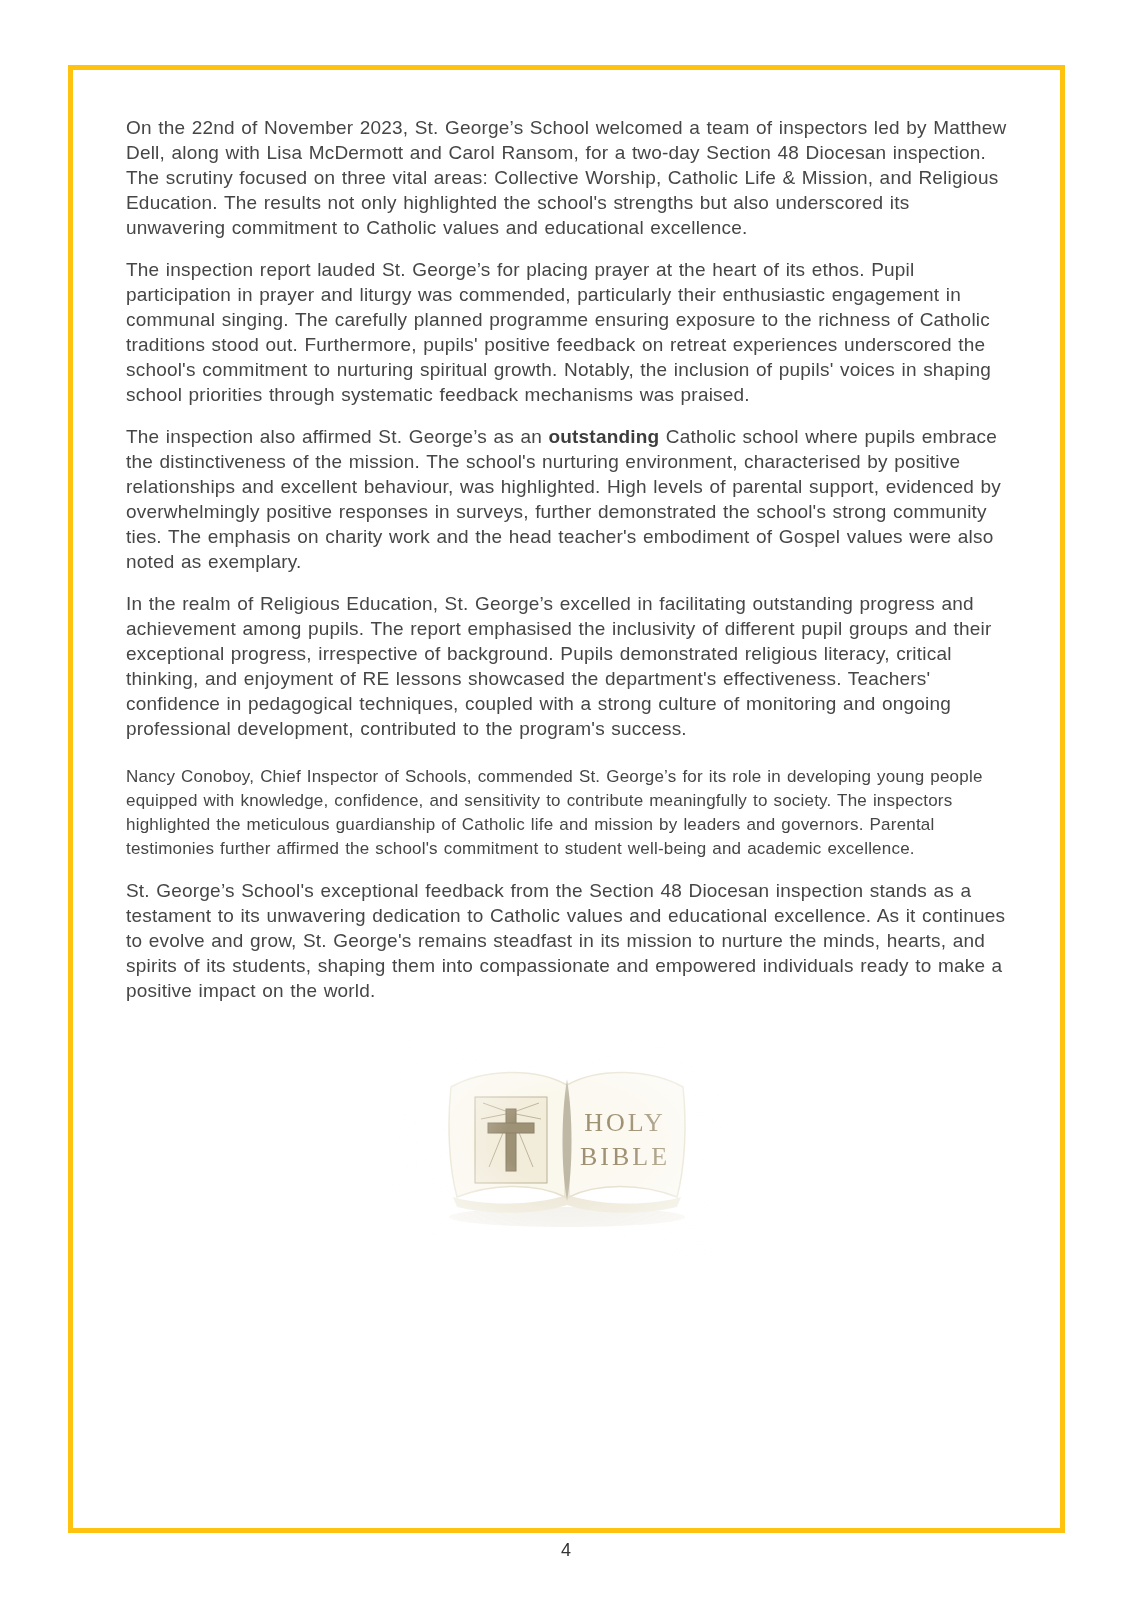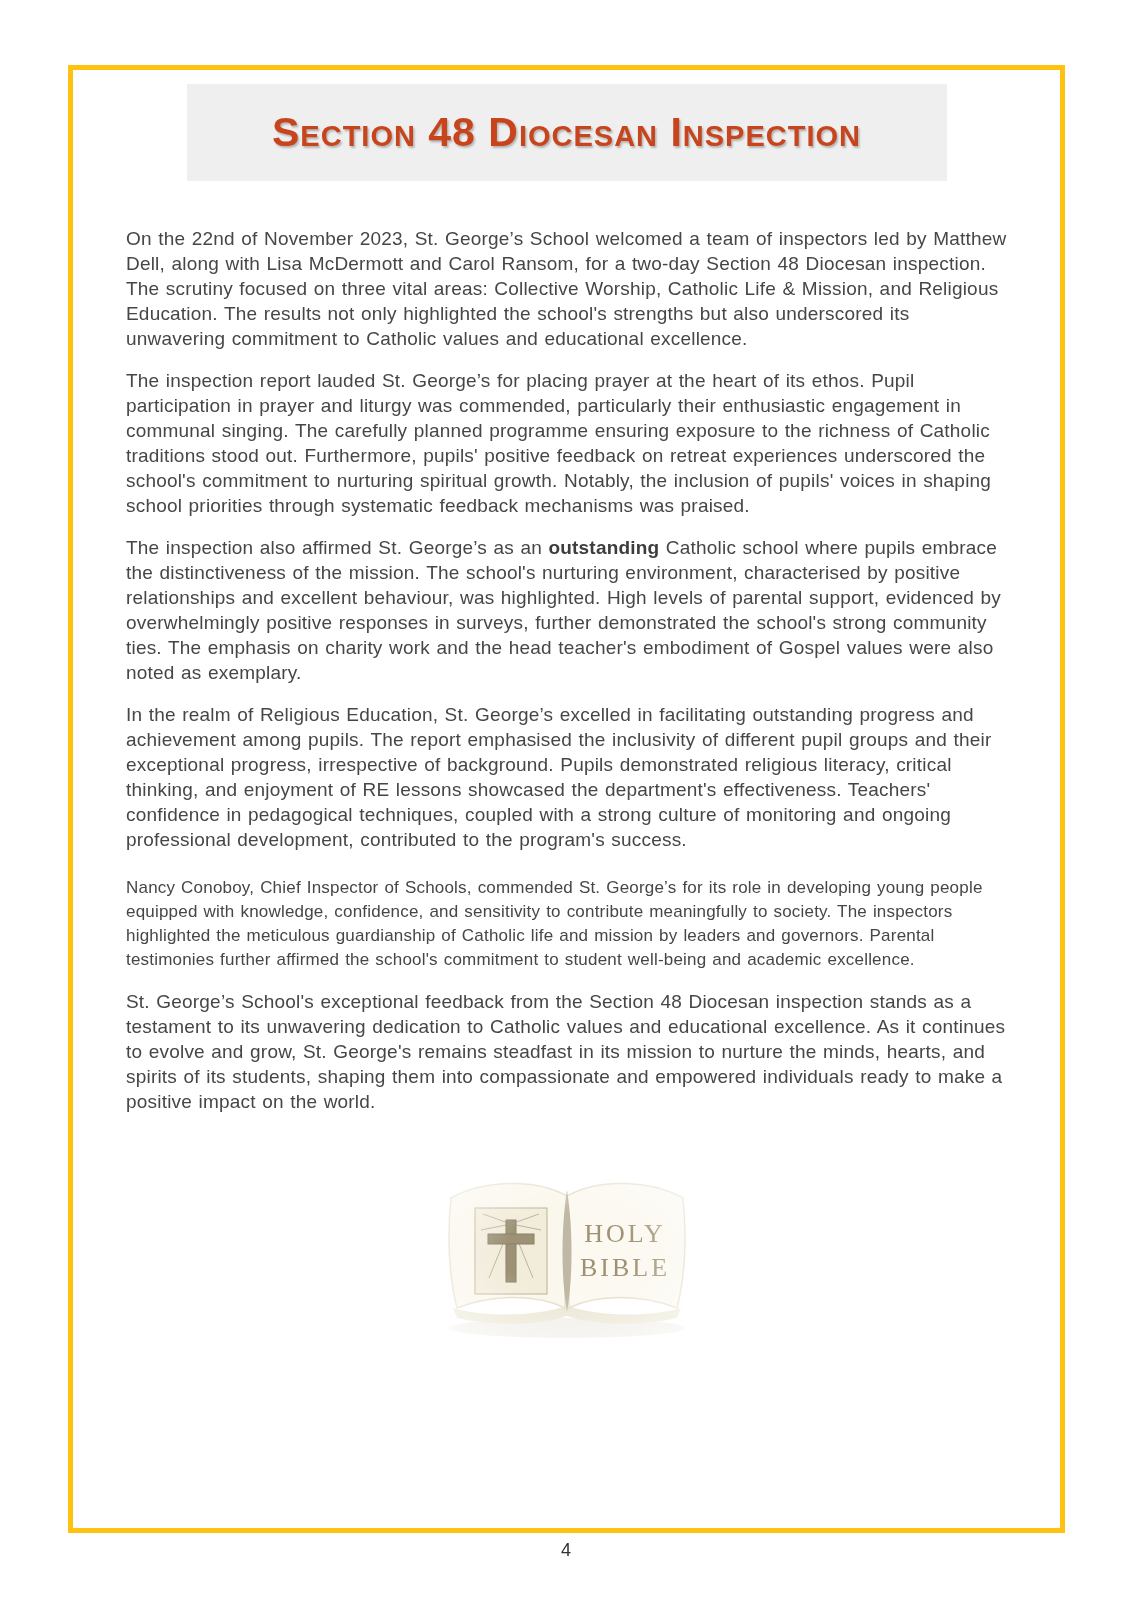--- a/index.html
+++ b/index.html
@@ -87,23 +87,20 @@
     text-align: center;
     font-size: 18px;
     color: #333333;
   }
 </style>
 </head>
 <body>
 
 <div class="page-frame">
 
-  <div class="banner">
-    <div class="banner-title">Section 48 Diocesan Inspection</div>
-  </div>
 
   <div class="content">
 
     <p>On the 22nd of November 2023, St. George’s School welcomed a team of inspectors led by Matthew Dell, along with Lisa McDermott and Carol Ransom, for a two-day Section 48 Diocesan inspection. The scrutiny focused on three vital areas: Collective Worship, Catholic Life &amp; Mission, and Religious Education. The results not only highlighted the school's strengths but also underscored its unwavering commitment to Catholic values and educational excellence.</p>
 
     <p>The inspection report lauded St. George’s for placing prayer at the heart of its ethos. Pupil participation in prayer and liturgy was commended, particularly their enthusiastic engagement in communal singing. The carefully planned programme ensuring exposure to the richness of Catholic traditions stood out. Furthermore, pupils' positive feedback on retreat experiences underscored the school's commitment to nurturing spiritual growth. Notably, the inclusion of pupils' voices in shaping school priorities through systematic feedback mechanisms was praised.</p>
 
     <p class="gap-lg"><span>The inspection also affirmed St. George’s as an </span><strong>outstanding</strong><span> Catholic school where pupils embrace the distinctiveness of the mission. The school's nurturing environment, characterised by positive relationships and excellent behaviour, was highlighted. High levels of parental support, evidenced by overwhelmingly positive responses in surveys, further demonstrated the school's strong community ties. The emphasis on charity work and the head teacher's embodiment of Gospel values were also noted as exemplary.</span></p>
 
     <p class="gap-lg">In the realm of Religious Education, St. George’s excelled in facilitating outstanding progress and achievement among pupils. The report emphasised the inclusivity of different pupil groups and their exceptional progress, irrespective of background. Pupils demonstrated religious literacy, critical thinking, and enjoyment of RE lessons showcased the department's effectiveness. Teachers' confidence in pedagogical techniques, coupled with a strong culture of monitoring and ongoing professional development, contributed to the program's success.</p>

